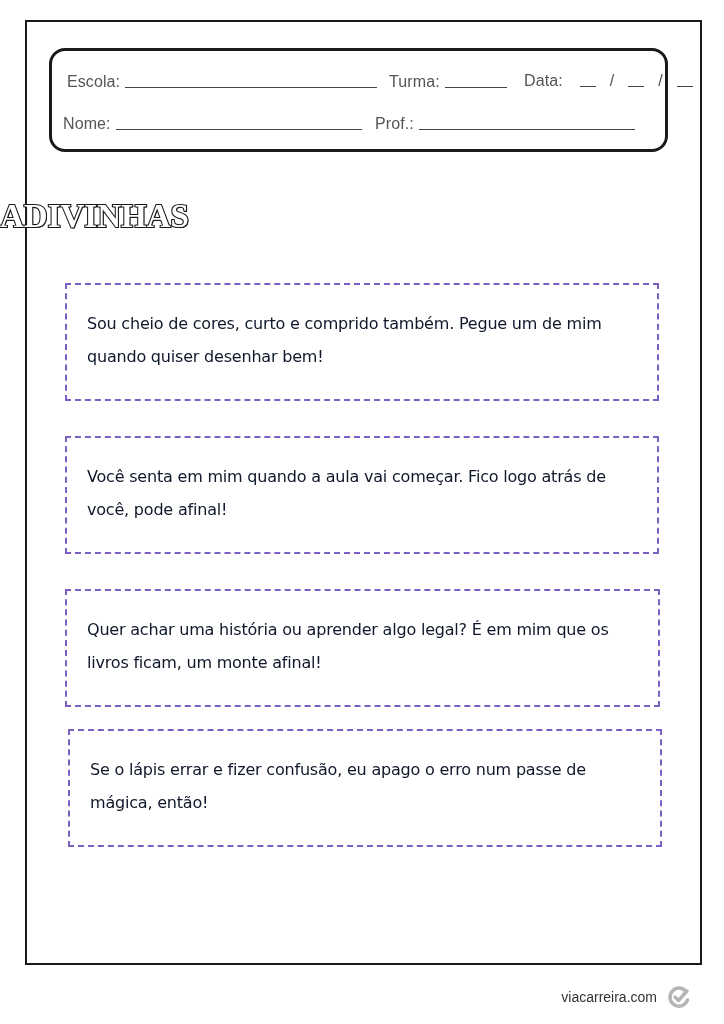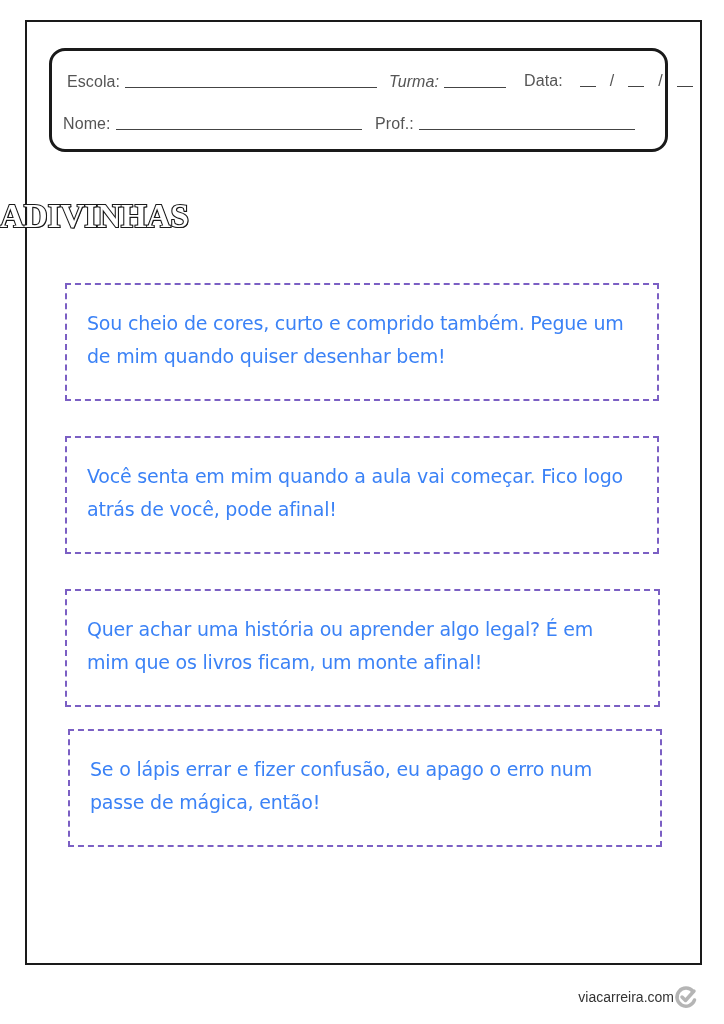--- a/index.html
+++ b/index.html
@@ -80,52 +80,53 @@
       text-shadow: 1px 1px 0 #1a1a1a;
     }
     .riddle-box {
       position: absolute;
       border: 2px dashed #7b5fc4;
       box-sizing: border-box;
       padding: 22px 20px 0 20px;
     }
     .riddle-text {
       font-family: "DejaVu Sans", sans-serif;
-      font-size: 19px;
+      font-size: 16px;
       line-height: 33px;
-      color: #3b82f6;
+      color: #0f172a;
       letter-spacing: -0.2px;
     }
     .footer {
       position: absolute;
-      right: 26px;
+      right: 33px;
       top: 985px;
       display: flex;
       align-items: center;
+      gap: 10px;
     }
     .footer-text {
       font-family: "Liberation Sans", sans-serif;
       font-size: 14px;
       color: #333;
     }
     .footer-logo svg {
       display: block;
     }
   </style>
 </head>
 <body>
 
 <div class="page-frame"></div>
 
 <div class="header-box">
   <div class="field" style="left:15px; top:22px;">
     <span class="label">Escola:</span>
     <span class="line" style="width:252px;"></span>
   </div>
-  <div class="field" style="left:337px; top:22px;font-style:italic;">
+  <div class="field" style="left:337px; top:22px;">
     <span class="label">Turma:</span>
     <span class="line" style="width:62px;"></span>
   </div>
   <div class="field" style="left:472px; top:21px;gap:12px;">
     <span class="label">Data:</span>
     <span class="date-part"></span>
     <span class="date-sep">/</span>
     <span class="date-part"></span>
     <span class="date-sep">/</span>
     <span class="date-part"></span>

